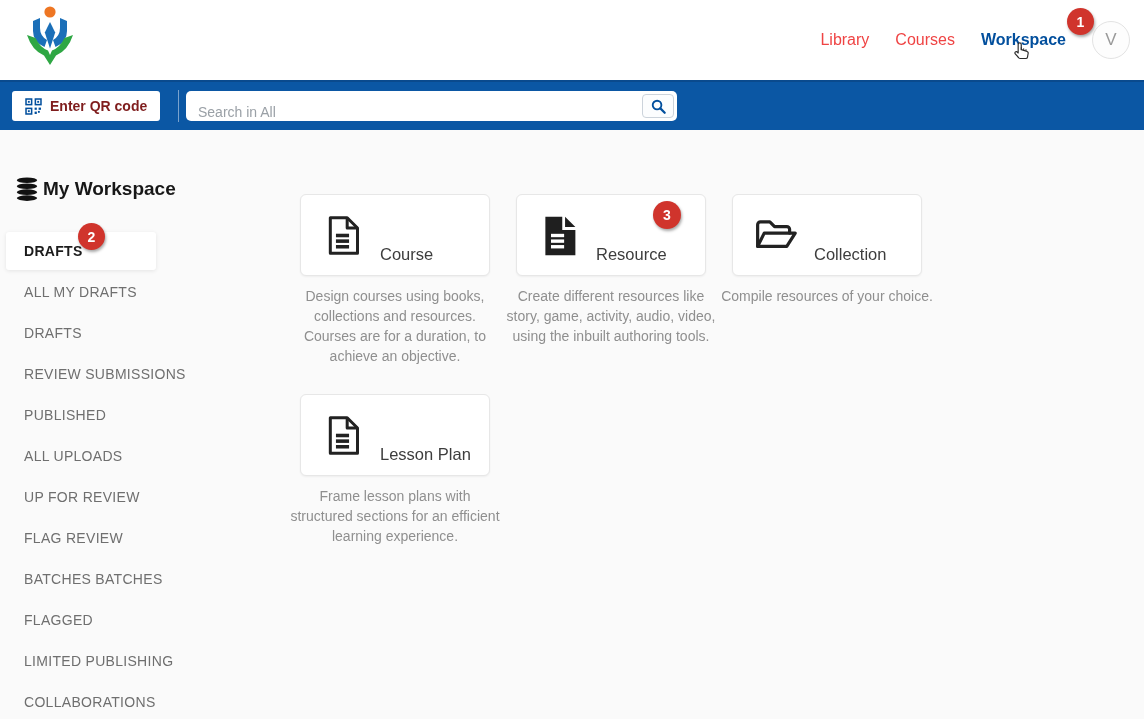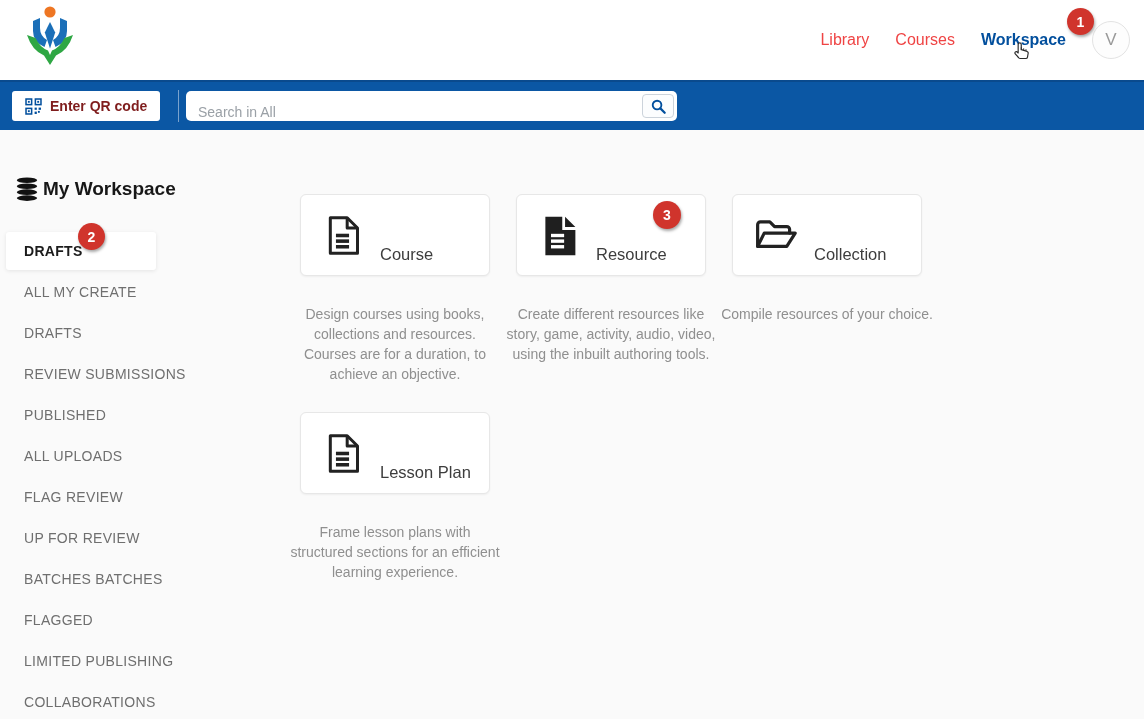--- a/index.html
+++ b/index.html
@@ -49,21 +49,21 @@
   .sb-badge { position:absolute; top:-9px; left:72px; width:27px; height:27px; font-size:14px; }
 
   
   .cards-grid { position:absolute; left:300px; top:194px; display:grid;
                 grid-template-columns:repeat(3,190px); column-gap:26px; row-gap:28px; }
   .cell { width:190px; }
   .card { position:relative; width:190px; height:82px; background:#fff; border:1px solid #e7e7e7; border-radius:6px;
           box-shadow:0 1px 2px rgba(0,0,0,0.05); display:flex; align-items:center; padding-left:19px; gap:15px; cursor:pointer; }
   .card-label { font-size:16.5px; color:#3d3d3d;margin-top:38px; }
   .card-badge { position:absolute; top:6px; right:24px; width:28px; height:28px; font-size:14px; }
-  .card-desc { margin-top:28px; width:212px; margin-left:-11px; text-align:center;
+  .card-desc { margin-top:10px; width:212px; margin-left:-11px; text-align:center;
                font-size:14px; line-height:20px; color:#8f8f8f; }
   svg { display:block; }
 </style>
 </head>
 <body>
 
 <div class="screen">
 
   <div class="header">
     <div class="logo">
@@ -132,27 +132,27 @@
         <ellipse cx="14" cy="17.4" rx="11" ry="3"></ellipse>
         <ellipse cx="14" cy="23.8" rx="11" ry="3"></ellipse>
       </svg>
       <span class="sb-title-text">My Workspace</span>
     </div>
     <ul class="sb-list">
       <li class="sb-item active">
         <span>DRAFTS</span>
         <span class="badge sb-badge">2</span>
       </li>
-      <li class="sb-item">ALL MY CREATE</li>
+      <li class="sb-item">ALL MY DRAFTS</li>
       <li class="sb-item">DRAFTS</li>
       <li class="sb-item">REVIEW SUBMISSIONS</li>
       <li class="sb-item">PUBLISHED</li>
       <li class="sb-item">ALL UPLOADS</li>
+      <li class="sb-item">UP FOR REVIEW</li>
       <li class="sb-item">FLAG REVIEW</li>
-      <li class="sb-item">UP FOR REVIEW</li>
       <li class="sb-item">BATCHES BATCHES</li>
       <li class="sb-item">FLAGGED</li>
       <li class="sb-item">LIMITED PUBLISHING</li>
       <li class="sb-item">COLLABORATIONS</li>
     </ul>
   </div>
 
   <div class="cards-grid">
 
     <div class="cell">

